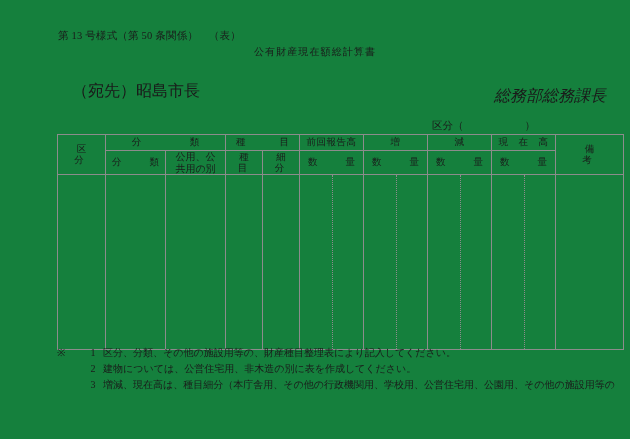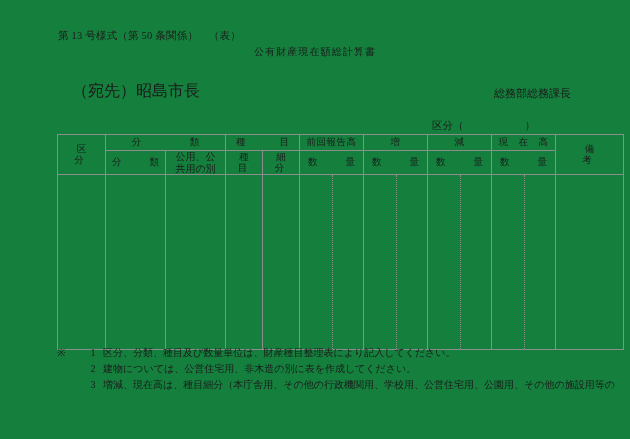--- a/index.html
+++ b/index.html
@@ -64,22 +64,23 @@
     top: 81px;
     font-size: 16px;
     white-space: nowrap;
   }
 
   
   .reporter {
     position: absolute;
     left: 494px;
     top: 86px;
-    font-size: 11px;
-    white-space: nowrap;
+    font-size: 16px;
+    white-space: nowrap;
+    font-style: italic;
   }
 
   
   .body-text {
     position: absolute;
     left: 72px;
     top: 100px;
     font-size: 10.5px;
     white-space: nowrap;
   }
@@ -250,21 +251,21 @@
         <td class="num-cell"></td>
         <td></td>
       </tr>
     </tbody>
   </table>
 
   <div class="notes">
     <div class="note-row">
       <span class="note-mark">※</span>
       <span class="note-num">1</span>
-      <span class="note-text">区分、分類、種目及び数量単位は、財産種目整理表により記入してください。</span>
+      <span class="note-text">区分、分類、その他の施設用等の、財産種目整理表により記入してください。</span>
     </div>
     <div class="note-row">
       <span class="note-mark"></span>
       <span class="note-num">2</span>
       <span class="note-text">建物については、公営住宅用、非木造の別に表を作成してください。</span>
     </div>
     <div class="note-row">
       <span class="note-mark"></span>
       <span class="note-num">3</span>
       <span class="note-text">増減、現在高は、種目細分（本庁舎用、その他の行政機関用、学校用、公営住宅用、公園用、その他の施設用等の</span>

